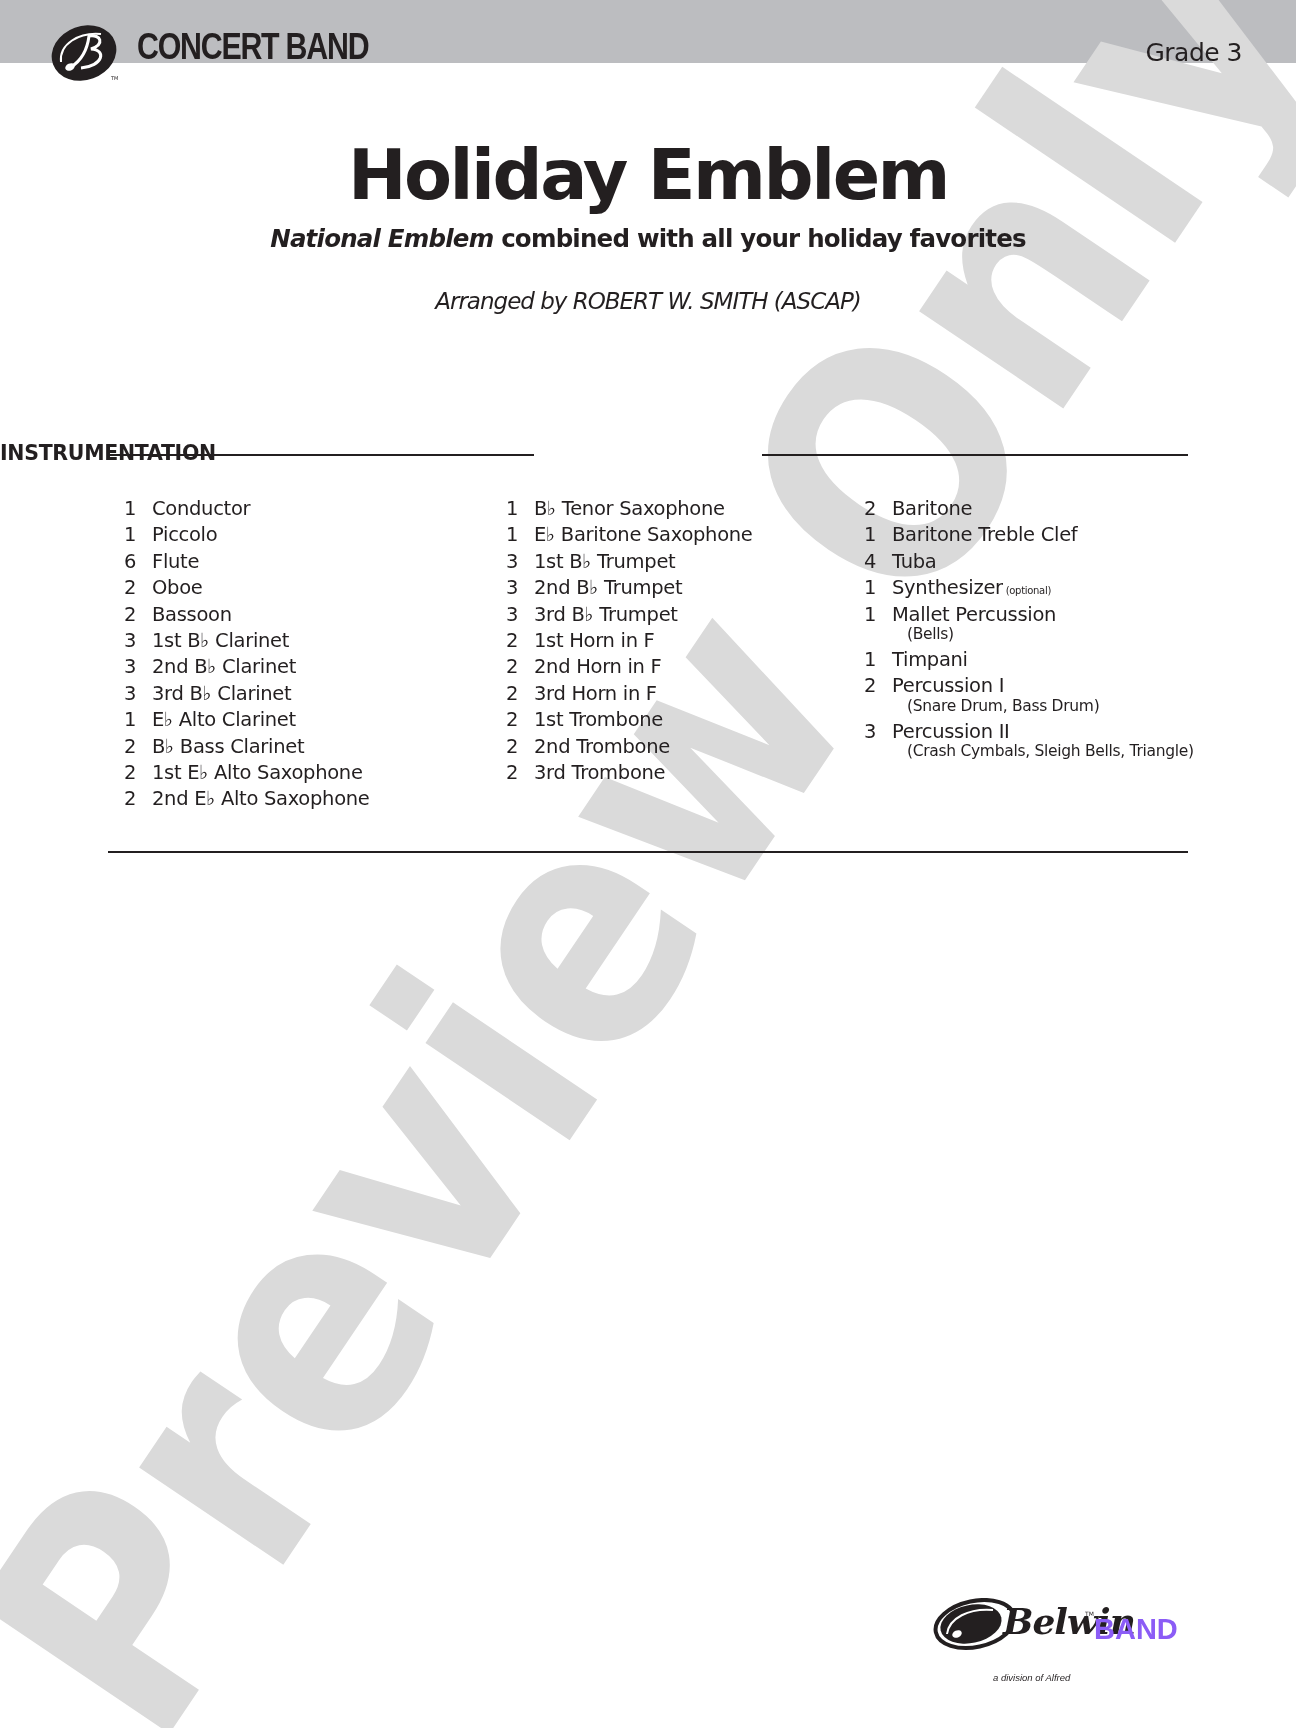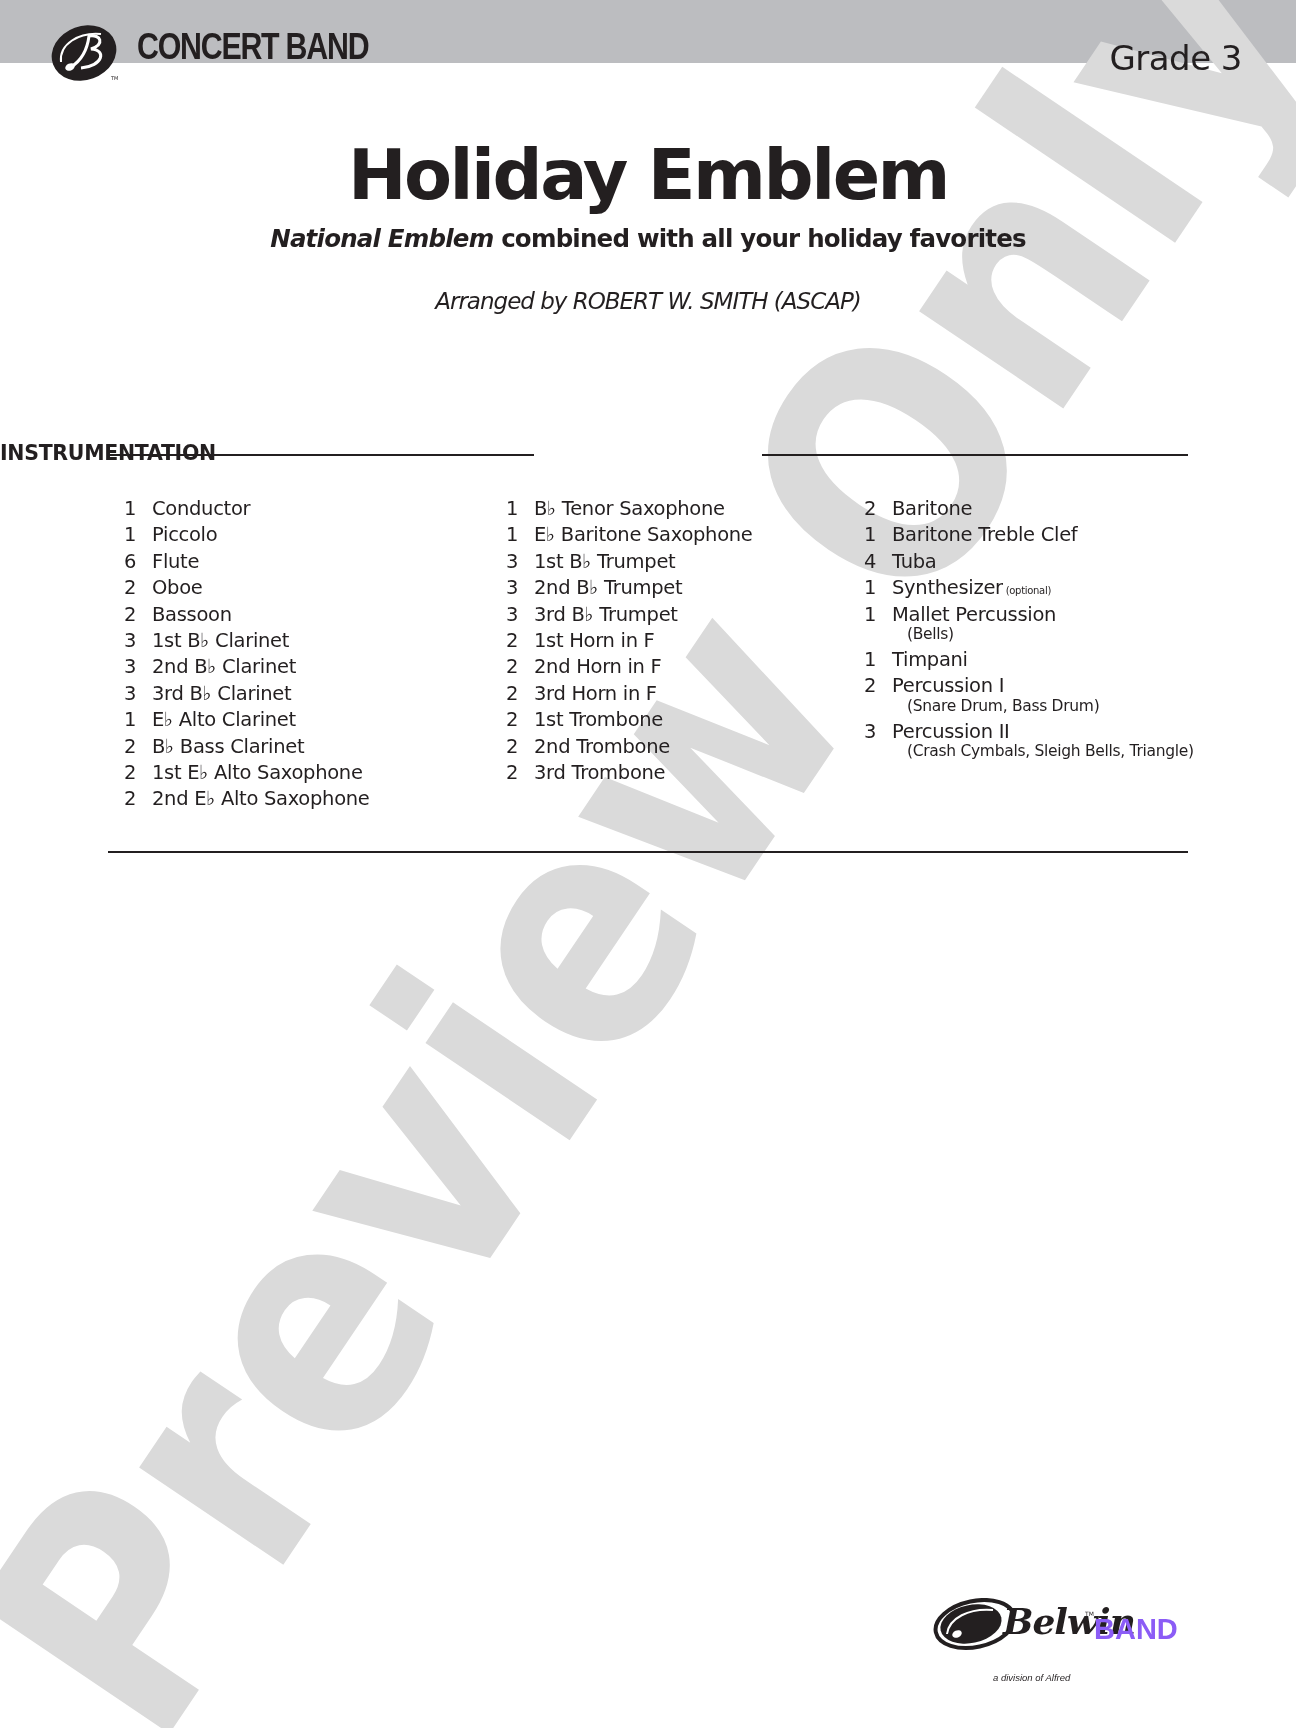--- a/index.html
+++ b/index.html
@@ -1,20 +1,20 @@
 <!DOCTYPE html>
 <html><head>
 <meta charset="utf-8">
 <style>
   html, body { margin:0; padding:0; }
   body { width:1296px; height:1728px; position:relative; overflow:hidden; background:#ffffff; font-family:"DejaVu Sans", sans-serif; color:#231f20; }
   .header-bar { position:absolute; left:0; top:0; width:1296px; height:63px; background:#bcbdc0; }
   .logo { position:absolute; left:49px; top:22px; width:70px; height:60px; }
   .series { position:absolute; left:137px; top:27px; font-family:"Liberation Sans", sans-serif; font-weight:bold; font-size:37px; letter-spacing:-1.5px; transform:scaleX(0.82); transform-origin:left center; color:#231f20; line-height:40px; }
-  .grade { position:absolute; right:54px; top:38px; font-family:"DejaVu Sans", sans-serif; font-size:34px; color:#231f20; letter-spacing:-0.5px; z-index:3; }
+  .grade { position:absolute; right:54px; top:38px; font-family:"DejaVu Sans", sans-serif; font-size:25px; color:#231f20; letter-spacing:-0.5px; z-index:3; }
   .watermark { position:absolute; left:0; top:0; width:1296px; height:1728px; pointer-events:none; z-index:2; }
   .title { position:absolute; left:0; width:1296px; top:133px; text-align:center; font-family:"DejaVu Sans", sans-serif; font-weight:bold; font-size:70px; letter-spacing:-2.5px; line-height:84px; z-index:3; }
   .subtitle { position:absolute; left:0; width:1296px; top:224px; text-align:center; font-family:"DejaVu Sans", sans-serif; font-weight:bold; font-size:24.5px; letter-spacing:-0.8px; z-index:3; }
   .subtitle i { font-style:italic;text-align:center; }
   .arranger { position:absolute; left:0; width:1296px; top:288px; text-align:center; font-family:"DejaVu Sans", sans-serif; font-style:italic; font-size:23px; letter-spacing:-1px; z-index:3; }
   .instr-rule { position:absolute; top:454px; height:2px; background:#231f20; z-index:3; }
   .instr-heading { position:absolute; left:0; width:1084px; top:441px; text-align:left; font-family:"DejaVu Sans", sans-serif; font-weight:bold; font-size:20.5px; letter-spacing:-0.3px; z-index:3; }
   .col { position:absolute; top:496px; z-index:3; }
   .row { position:relative; height:26.4px; font-size:19.5px; line-height:26.4px; white-space:nowrap; letter-spacing:-0.3px; }
   .row .num { position:absolute; left:0; width:14px; text-align:left; }

